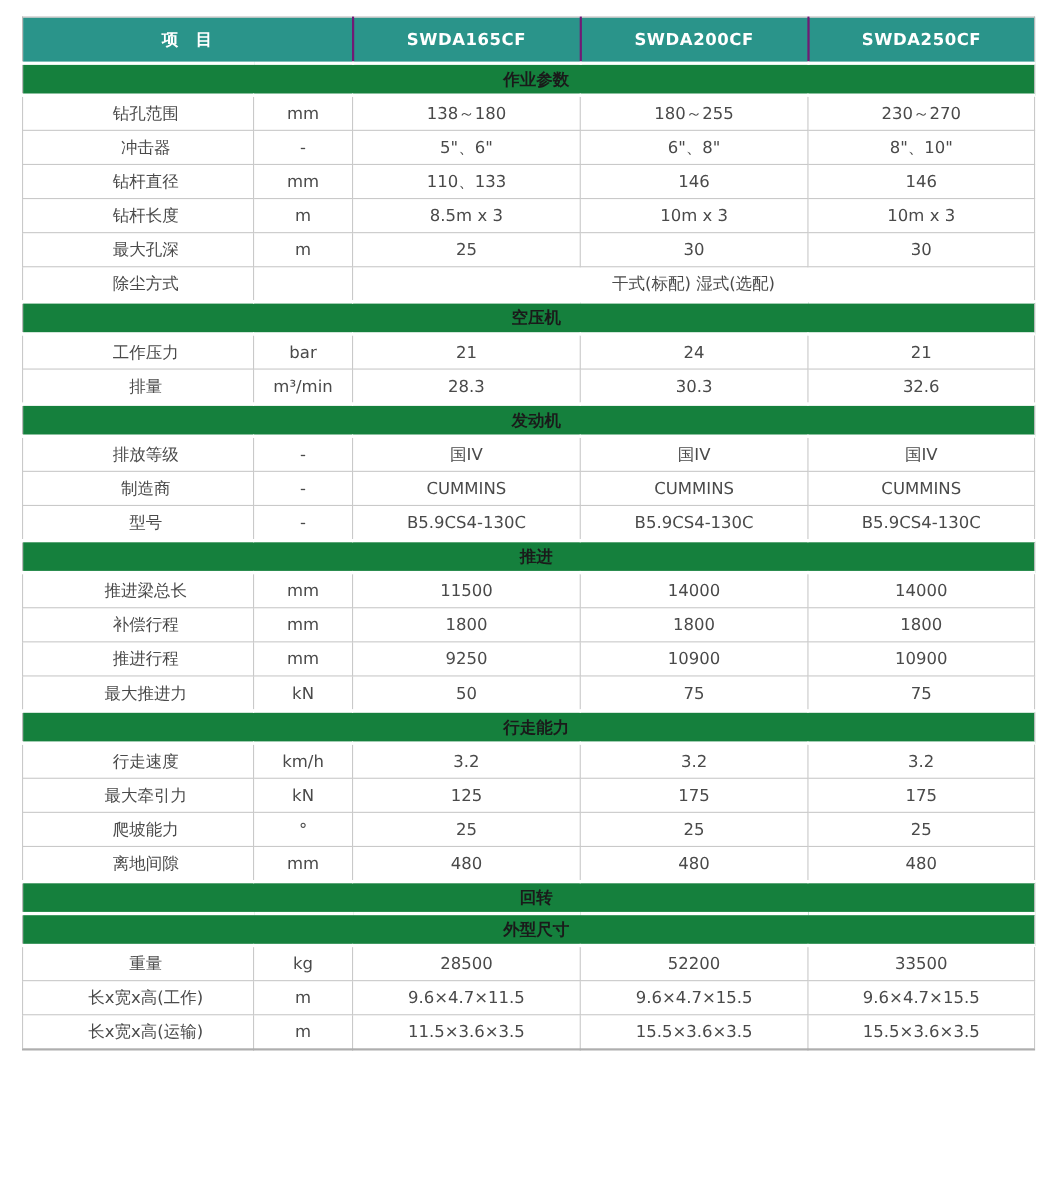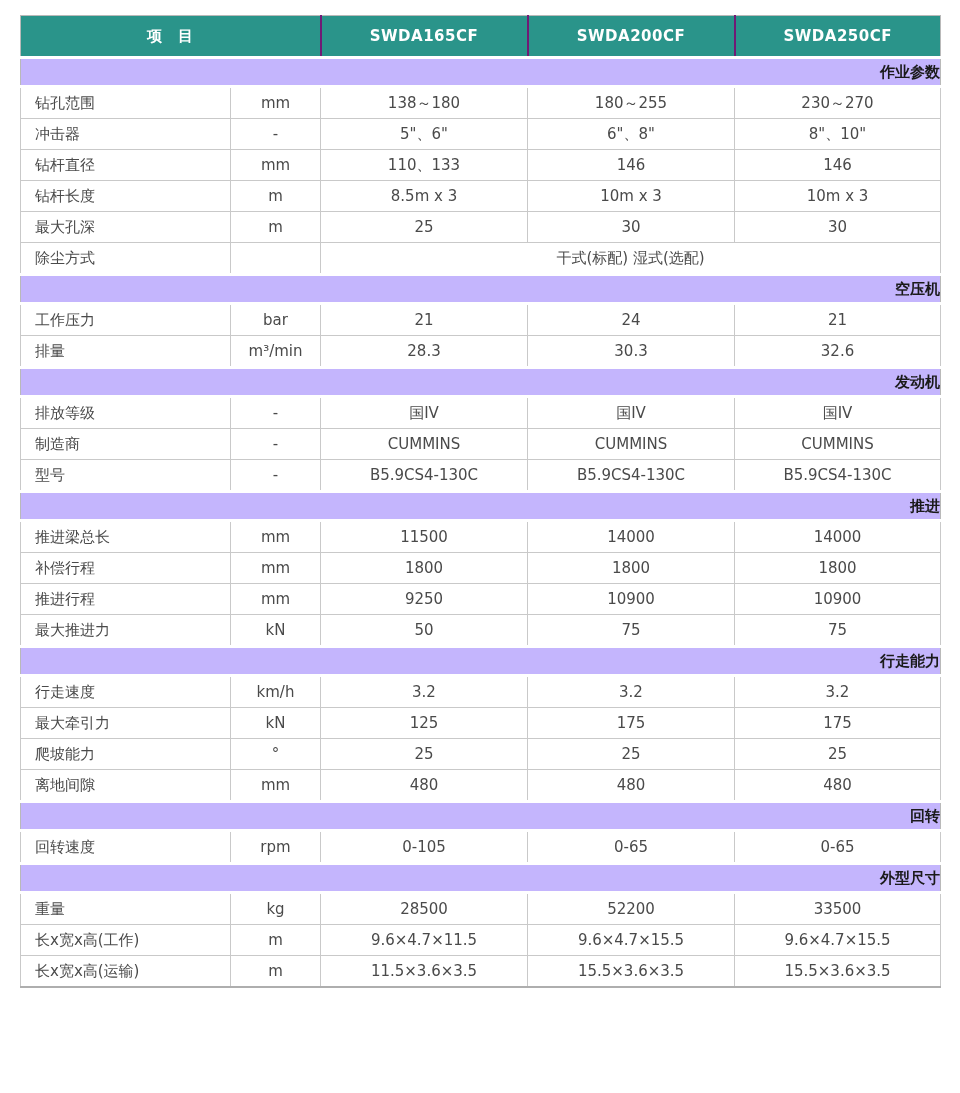--- a/index.html
+++ b/index.html
@@ -31,43 +31,43 @@
     height: 38px;
     text-align: center;
     border-left: 2px solid #701a75;
     letter-spacing: 0.5px;
     white-space: pre;
   }
   thead th.th-item {
     border-left: none;
   }
   tr.section-row th {
-    background: #c4b5fd;
+    background: #15803d;
     color: #1a1a1a;
     font-size: 15px;
     font-weight: bold;
-    text-align: right;
+    text-align: center;
     padding: 0 0 0 14px;
     height: 26px;
     border-top: 3px solid #ffffff;
     border-bottom: 3px solid #ffffff;
   }
   tr.data-row td {
     border: 1px solid #c9c9c9;
     height: 30px;
     font-size: 15px;
     color: #4a4a4a;
     text-align: center;
     padding: 0;
     background: #ffffff;
     white-space: nowrap;
     overflow: hidden;
   }
   tr.data-row td.item {
-    text-align: left;
+    text-align: center;
     padding-left: 14px;
   }
 </style>
 </head>
 <body>
 
 <div class="page">
   <table class="spec-table">
     <colgroup>
       <col style="width:210px">
@@ -227,27 +227,20 @@
         <tr class="data-row">
           <td class="item">离地间隙</td>
           <td class="unit">mm</td>
           <td>480</td>
           <td>480</td>
           <td>480</td>
         </tr>
         <tr class="section-row">
           <th colspan="5">回转</th>
         </tr>
-        <tr class="data-row">
-          <td class="item">回转速度</td>
-          <td class="unit">rpm</td>
-          <td>0-105</td>
-          <td>0-65</td>
-          <td>0-65</td>
-        </tr>
         <tr class="section-row">
           <th colspan="5">外型尺寸</th>
         </tr>
         <tr class="data-row">
           <td class="item">重量</td>
           <td class="unit">kg</td>
           <td>28500</td>
           <td>52200</td>
           <td>33500</td>
         </tr>

